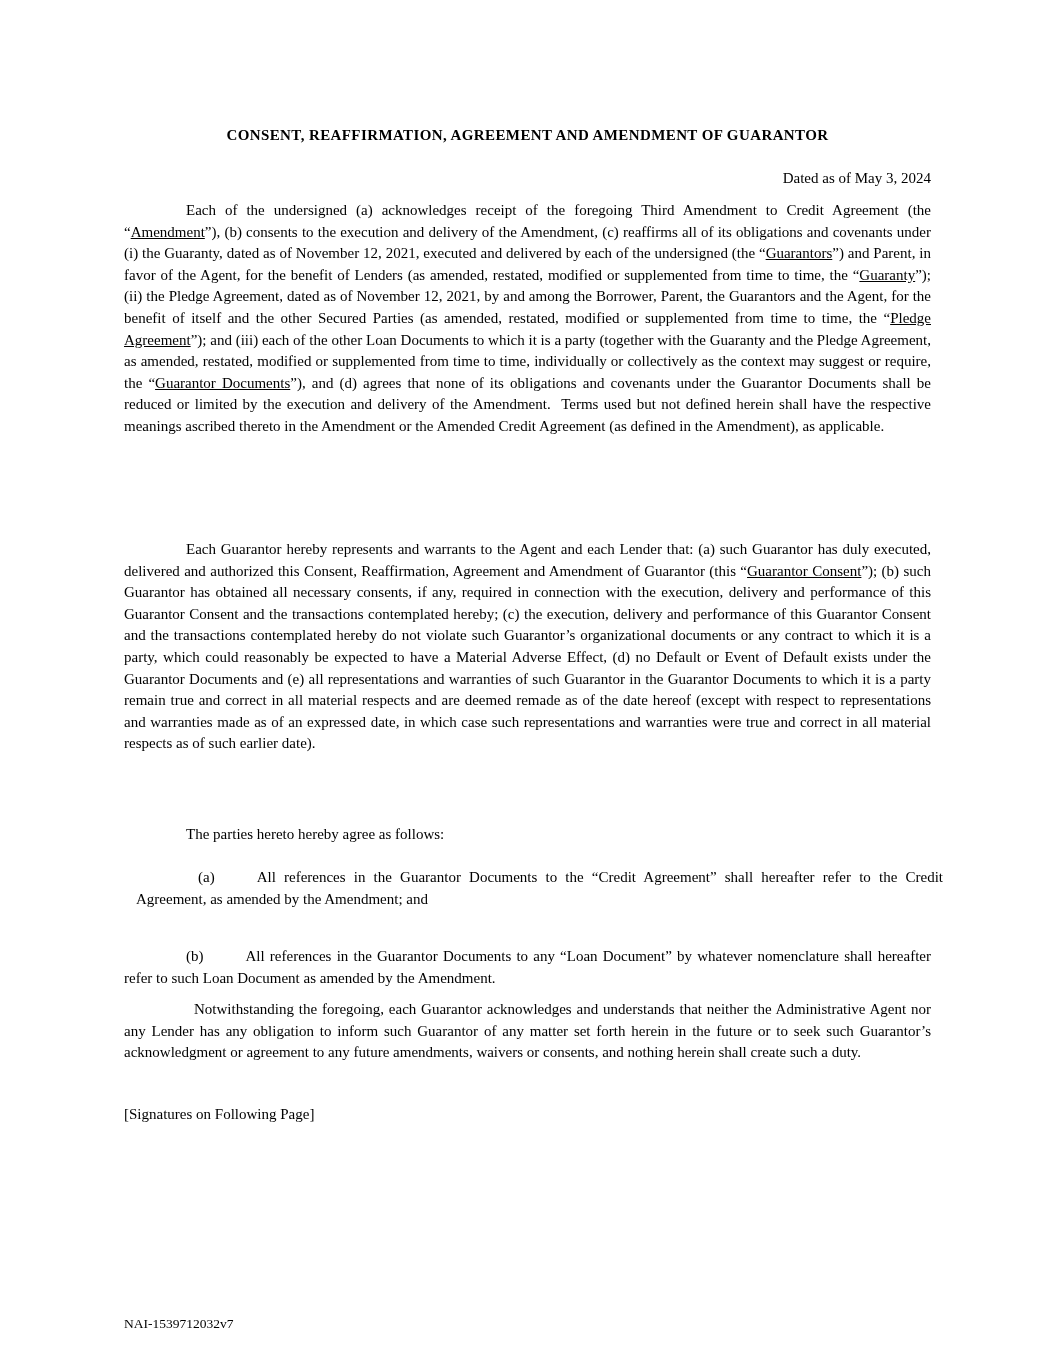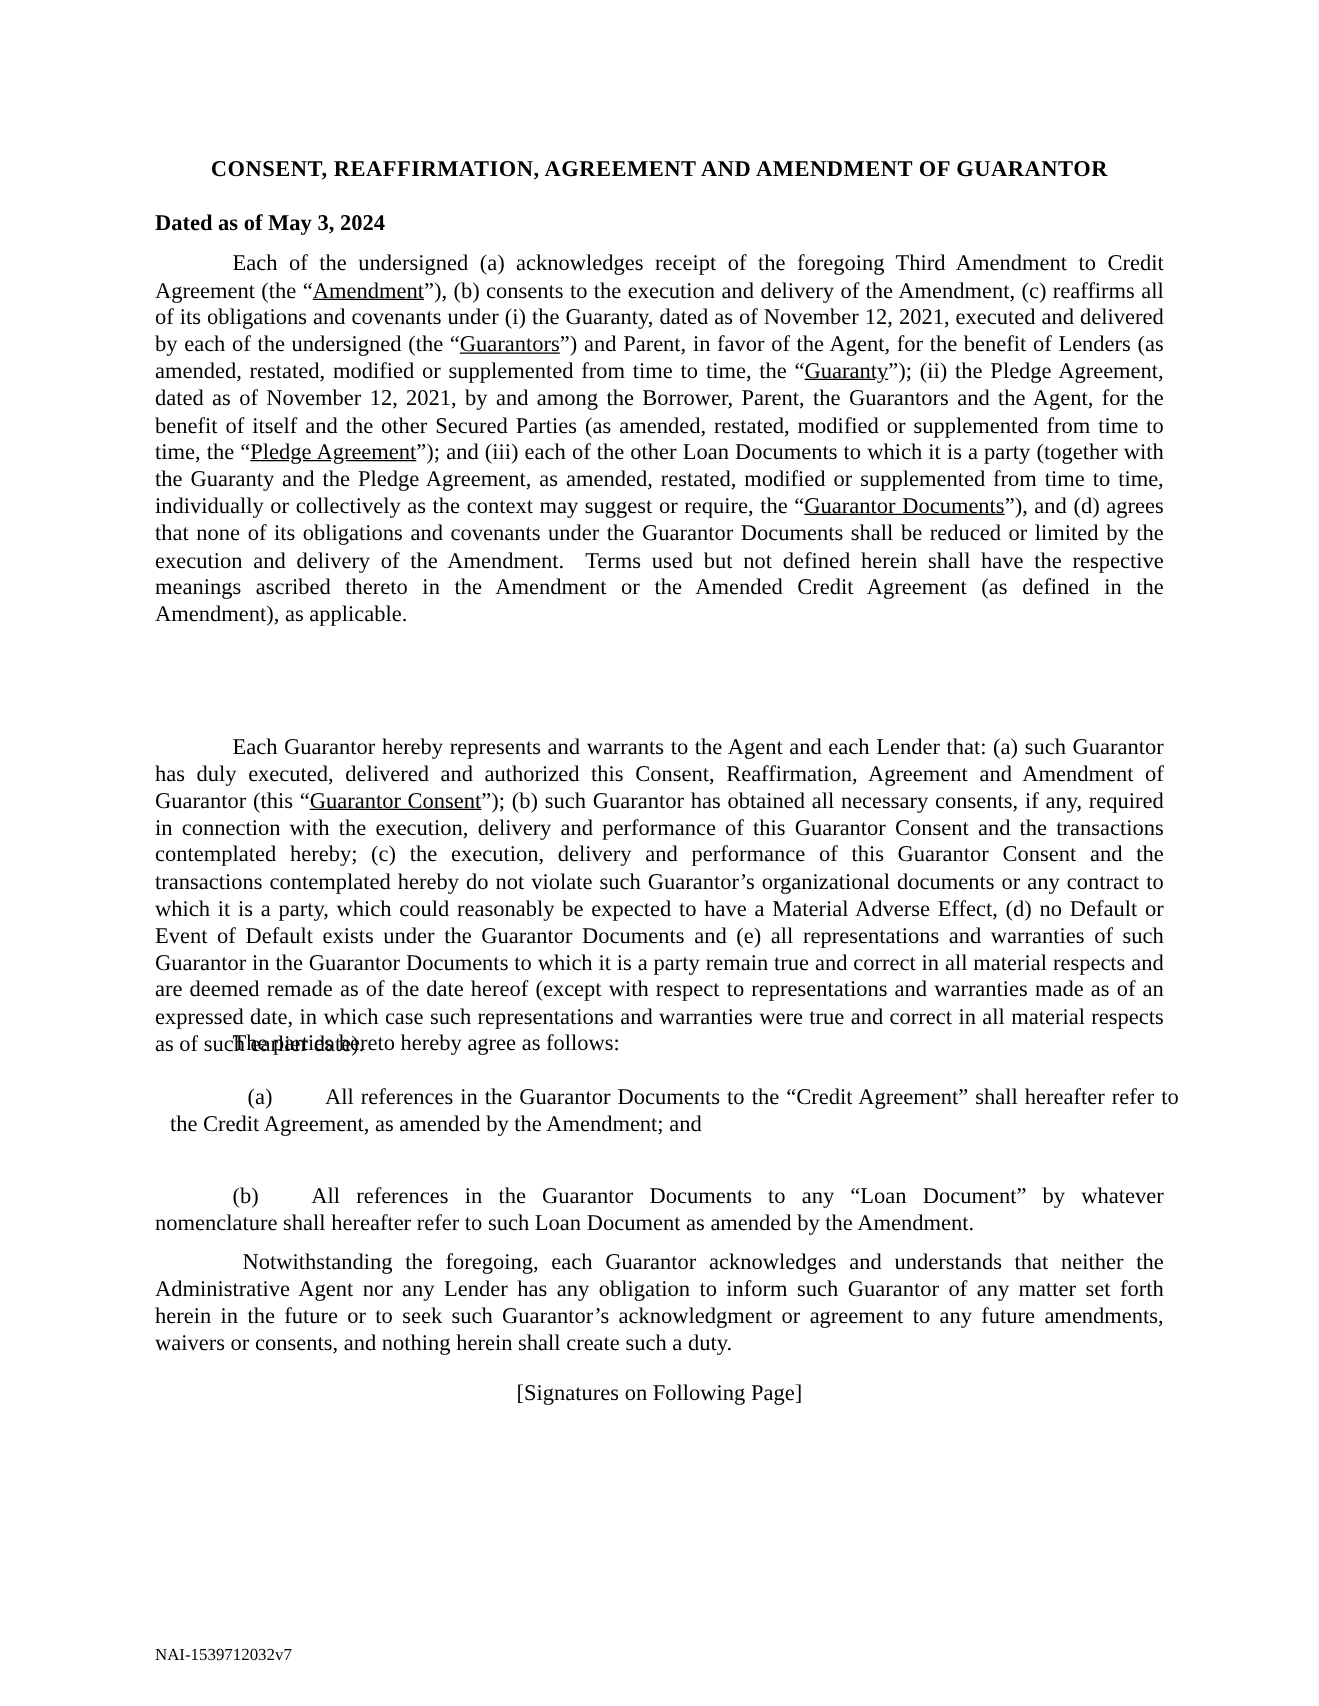--- a/index.html
+++ b/index.html
@@ -11,48 +11,47 @@
     height: 1365px;
     position: relative;
     background: #ffffff;
     color: #000000;
     font-family: "Liberation Serif", "DejaVu Serif", serif;
   }
   .block {
     position: absolute;
     left: 124px;
     width: 807px;
-    font-size: 18px;
+    font-size: 15px;
     line-height: 21.6px;
   }
   .doc-title {
     top: 125px;
     text-align: center;
     font-weight: bold;
     letter-spacing: 0.4px;
   }
   .date-line {
     top: 168px;
-    text-align: left;
-    font-weight: bold;
+    text-align: right;
   }
   .body-para {
     text-align: justify;
     text-indent: 62px;
     margin: 0;
   }
   .p1 { top: 200px; }
-  .p2 { top: 539px; margin-top: 48px; }
+  .p2 { top: 539px; }
   .p3 { top: 824px; text-align: left; }
   .clause-a { top: 867px; margin-left: 12px; }
   .clause-b { top: 946px; }
   .p4 { top: 999px; text-indent: 70px; }
   .sig-line {
     top: 1104px;
-    text-align: center;
+    text-align: left;
   }
   .footer-ref {
     position: absolute;
     left: 124px;
     top: 1316px;
     font-size: 13.5px;
     line-height: 16px;
   }
   .defined-term {
     text-decoration: underline;

